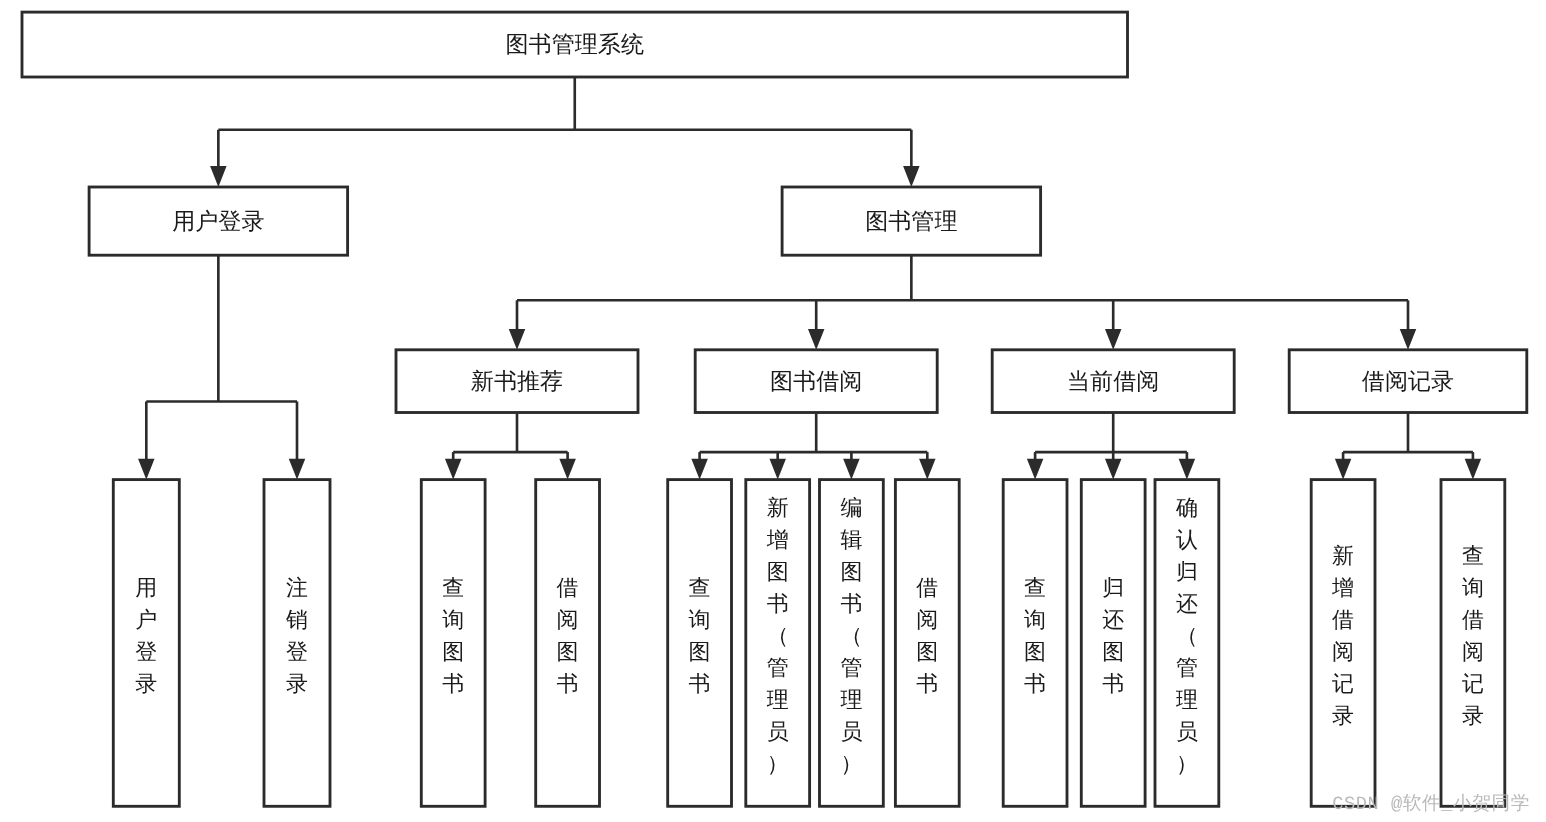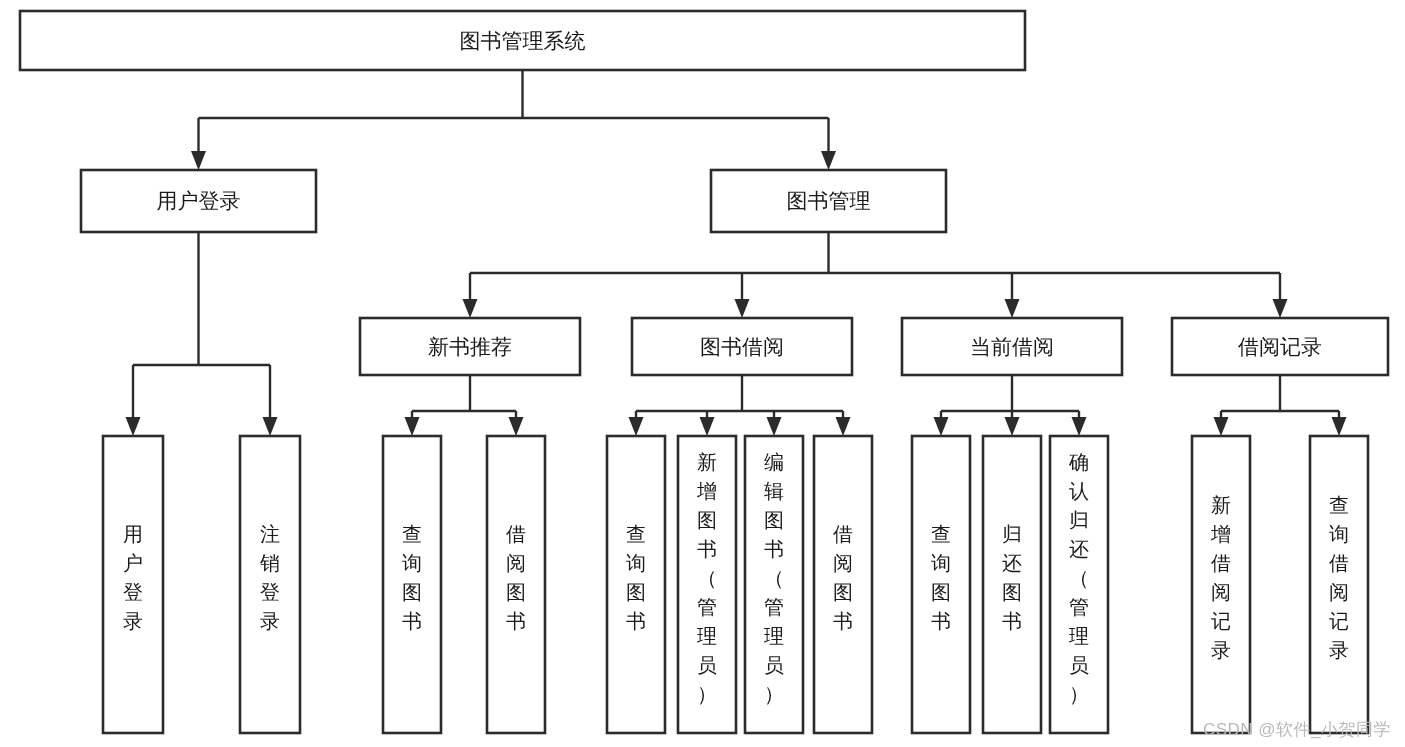--- a/index.html
+++ b/index.html
@@ -55,21 +55,21 @@
   .node-label-v {
     font-family: "DejaVu Sans", "Liberation Sans", sans-serif;
     font-size: 20px;
     fill: #1a1a1a;
     text-anchor: middle;
   }
   .watermark-text {
     position: absolute;
     right: 14px;
     bottom: 6px;
-    font-family: Liberation Sans, sans-serif;
+    font-family: Liberation Mono, monospace;
     font-size: 17px;
     color: #b9b9b9;
     letter-spacing: 0.5px;
     white-space: nowrap;
     user-select: none;
   }
 </style>
 </head>
 <body>
 

